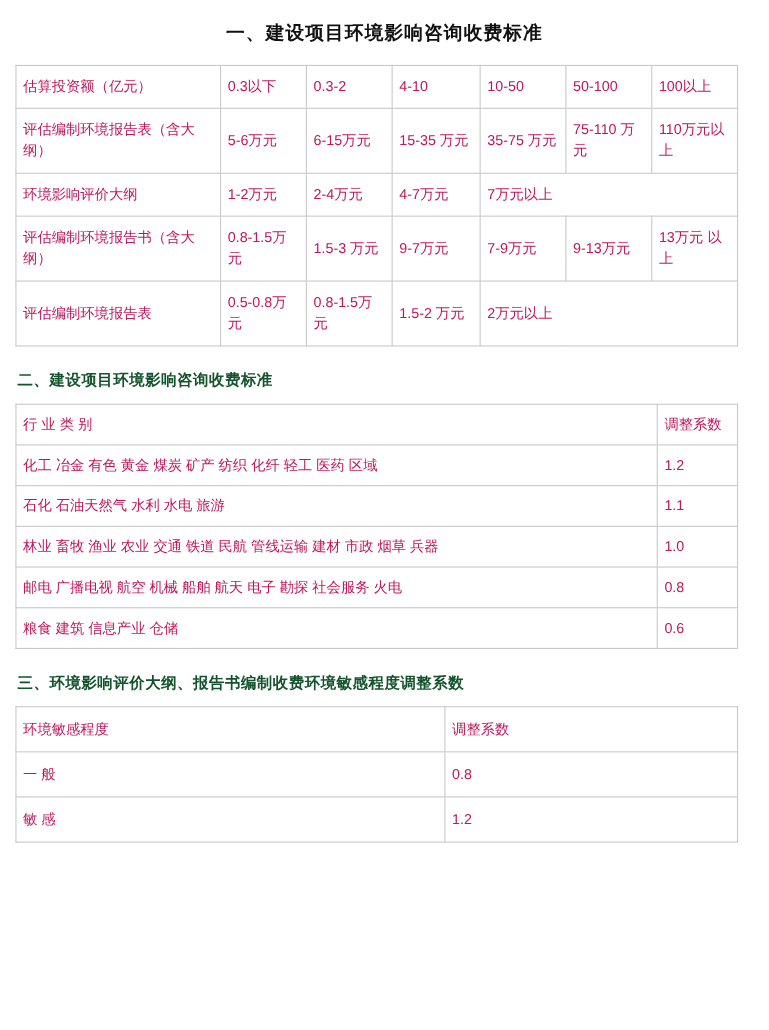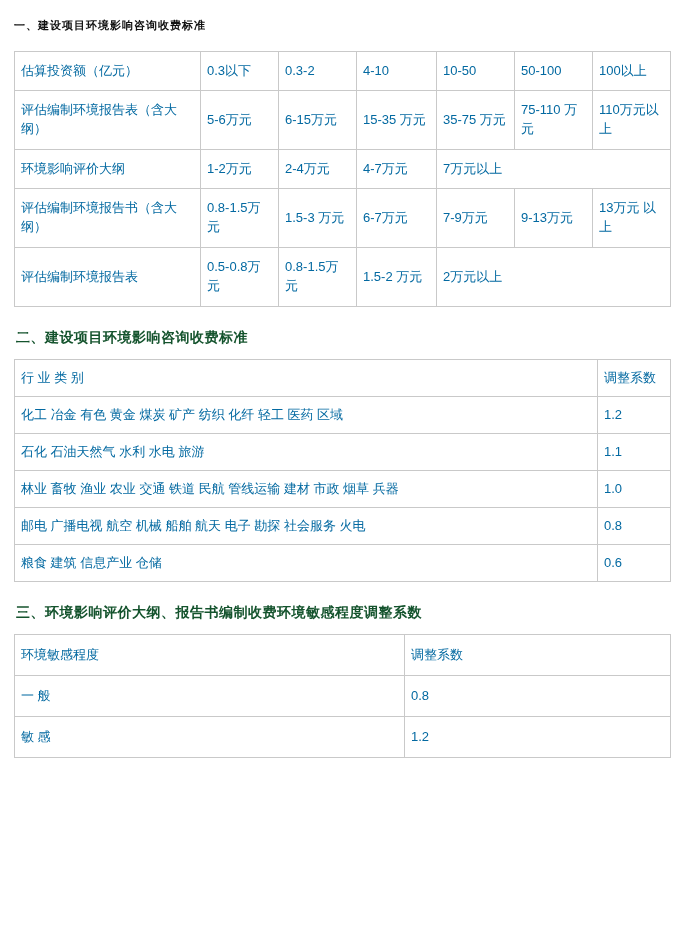--- a/index.html
+++ b/index.html
@@ -13,41 +13,41 @@
     font-family: "Liberation Sans", "DejaVu Sans", sans-serif;
     color: #1a1a1a;
     -webkit-font-smoothing: antialiased;
   }
   .page {
     width: 699px;
     box-sizing: border-box;
     padding: 10px 14px 20px 14px;
   }
   h1.doc-title {
-    font-size: 11px;
+    font-size: 17px;
     font-weight: bold;
-    text-align: left;
+    text-align: center;
     margin: 8px 0 18px 0;
     letter-spacing: 1px;
     color: #111;
   }
   h2.section-title {
     font-size: 14px;
     font-weight: bold;
     margin: 22px 0 12px 2px;
     color: #14532d;
     letter-spacing: 0.5px;
   }
   table.doc-table {
     border-collapse: collapse;
     width: 656px;
     table-layout: fixed;
     font-size: 13px;
     line-height: 1.45;
-    color: #0369a1;
+    color: #be185d;
   }
   table.doc-table td {
     border: 1px solid #c9c9c9;
     padding: 6px 6px 6px 6px;
     vertical-align: middle;
     word-wrap: break-word;
     overflow-wrap: break-word;
   }
   
   .t1 col.c0 { width: 186px; }
@@ -108,21 +108,21 @@
         <td>环境影响评价大纲</td>
         <td>1-2万元</td>
         <td>2-4万元</td>
         <td>4-7万元</td>
         <td colspan="3">7万元以上</td>
       </tr>
       <tr class="tall">
         <td>评估编制环境报告书（含大纲）</td>
         <td>0.8-1.5万元</td>
         <td>1.5-3 万元</td>
-        <td>6-7万元</td>
+        <td>9-7万元</td>
         <td>7-9万元</td>
         <td>9-13万元</td>
         <td>13万元 以上</td>
       </tr>
       <tr class="tall">
         <td>评估编制环境报告表</td>
         <td>0.5-0.8万元</td>
         <td>0.8-1.5万元</td>
         <td>1.5-2 万元</td>
         <td colspan="3">2万元以上</td>

